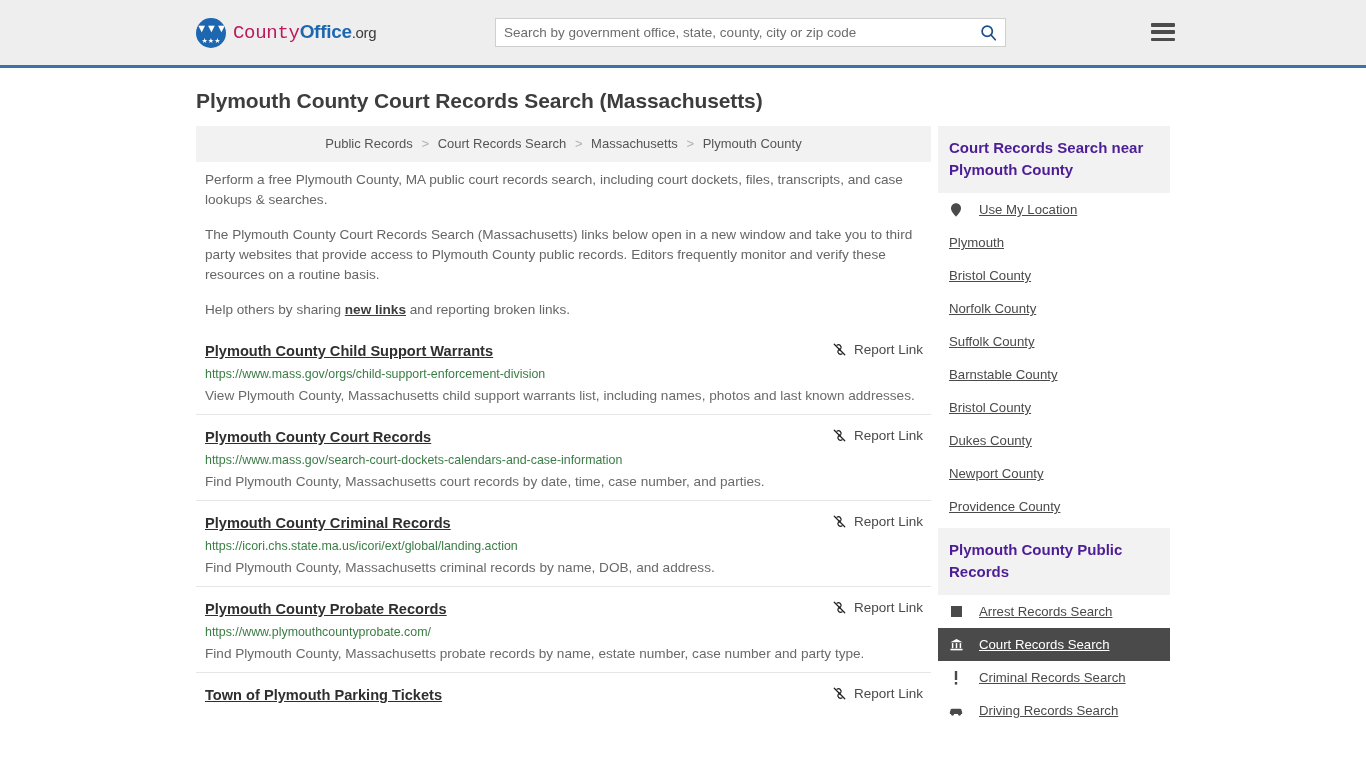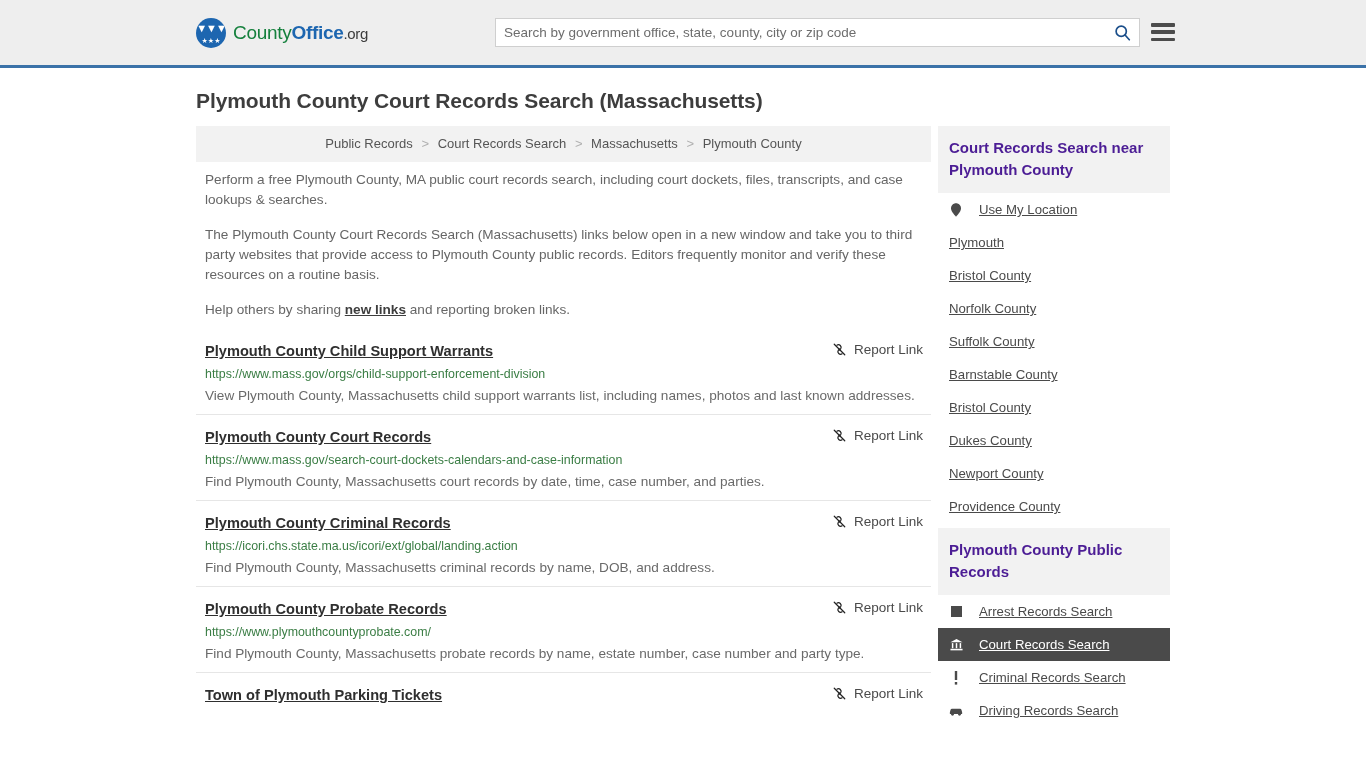--- a/index.html
+++ b/index.html
@@ -53,29 +53,29 @@
     color: #ffffff;
     font-size: 7px;
     line-height: 7px;
     letter-spacing: 0px;
   }
   .brand-text {
     font-size: 19px;
     letter-spacing: -0.3px;
     white-space: nowrap;
   }
-  .brand-text .t1 { color: #15803d; }
+  .brand-text .t1 { color: #be185d; font-family: Liberation Mono, monospace; }
   .brand-text .t2 { color: #1d66b0; font-weight: bold; }
   .brand-text .t3 { color: #3b3b3b; font-size: 15px; }
 
   .search-wrap {
     position: absolute;
     left: 495px;
     top: 18px;
-    width: 645px;
+    width: 511px;
     height: 29px;
     display: flex;
     align-items: center;
     background: #ffffff;
     border: 1px solid #cfcfcf;
   }
   .search-input {
     flex: 1 1 auto;
     border: 0;
     outline: 0;

